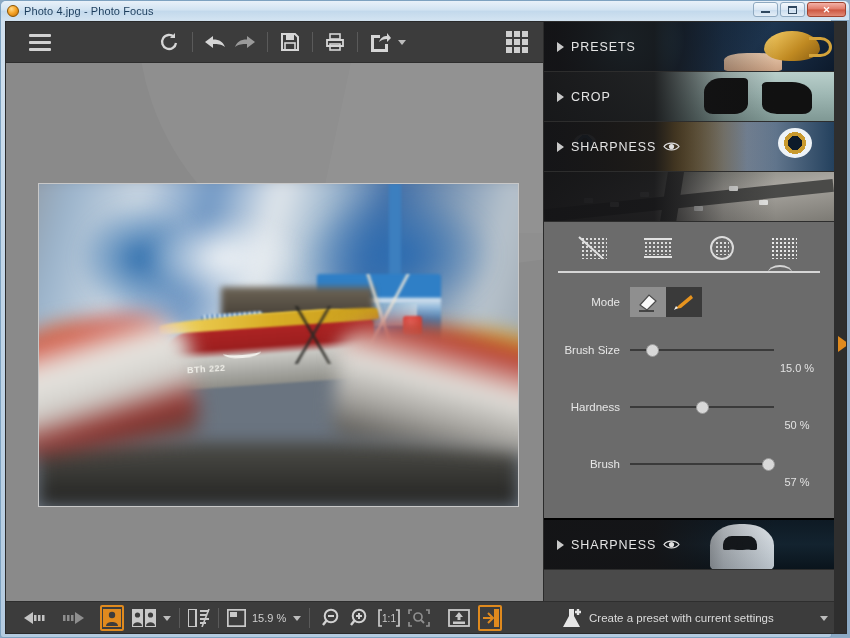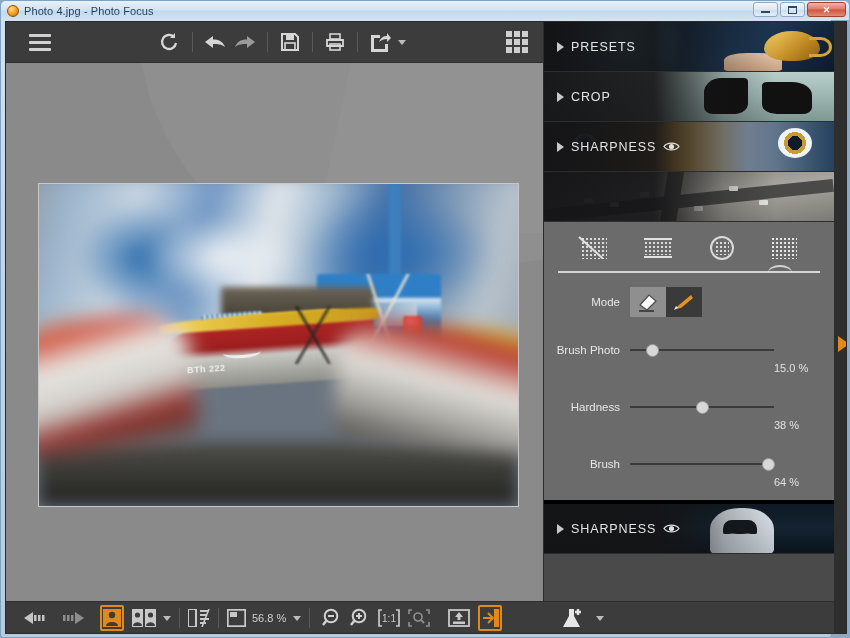--- a/index.html
+++ b/index.html
@@ -261,22 +261,22 @@
   .th-vig .shirt { position:absolute; right:60px; top:4px; width:64px; height:46px;
       background: linear-gradient(to bottom,#dfe5ea,#b9c2ca); border-radius: 46% 46% 10% 10%;}
   .th-vig .tie { position:absolute; right:78px; top:16px; width:32px; height:14px;
       background:#14181c; border-radius:50% / 60%;}
   .th-vig .tie:before,.th-vig .tie:after{content:"";position:absolute;top:0;width:15px;height:14px;background:#14181c;}
   .th-vig .tie:before{left:-1px;border-radius:60% 10% 60% 10%;}
   .th-vig .tie:after{right:-1px;border-radius:10% 60% 10% 60%;}
 
   
   .blur-controls {
-    background:#6b6b6b; padding: 10px 0 12px 0;
-    border-bottom:4px solid #000000;
+    background:#6b6b6b; padding: 10px 0 30px 0;
+    border-bottom:2px solid #000000;
   }
   .mode-icons { display:flex; justify-content:space-around; align-items:center; padding: 4px 18px 0 18px;}
   .dotgrid { width:26px; height:22px; position:relative; }
   .dotgrid .dots { position:absolute; inset:0;
     background-image: radial-gradient(#dcdcdc 1px, transparent 1.2px);
     background-size: 4px 4px; }
   .slash { position:absolute; left:-2px; top:-1px; width:32px; height:2px; background:#e0e0e0;
     transform: rotate(42deg); transform-origin: left center;}
   .linear-icon { width:28px; height:22px; position:relative;}
   .linear-icon .ld { position:absolute; left:0; right:0; top:4px; bottom:4px;
@@ -296,21 +296,21 @@
   .ctl-label { width:76px; text-align:right; font-size:11.5px; color:#e6e6e6; margin-right:10px;}
   .mode-btns { display:flex; }
   .mode-btn { width:36px; height:30px; display:flex; align-items:center; justify-content:center;
     background:#5c5c5c; }
   .mode-btn.sel { background:#8f8f8f; }
   .mode-btn.dark { background:#3a3a3a; }
   .slider { flex:1; position:relative; height:14px; display:flex; align-items:center;}
   .slider .track { position:absolute; left:0; right:0; height:2px; background:#3a3a3a;}
   .slider .knob { position:absolute; width:13px; height:13px; border-radius:50%;
     background:#d8d8d8; border:1px solid #9a9a9a;}
-  .ctl-value { width:46px; text-align:left; font-size:11px; color:#e2e2e2;margin-top:36px; }
+  .ctl-value { width:46px; text-align:center; font-size:11px; color:#e2e2e2;margin-top:36px; }
 
   .panel-pad { background:#4a4a4a; }
 
   
   .preset-bar {
     position:absolute; left:537px; top:579px; width:291px; height:33px;
     background:#3c3c3c; border-top:1px solid #2e2e2e;
     display:flex; align-items:center; padding: 0 6px 0 46px;
   }
   .preset-text { font-size:11.5px; color:#dcdcdc; flex:1; }
@@ -491,21 +491,21 @@
               <path d="M21 0 L14 18" stroke="#c9c9c9" stroke-width="1.6"></path>
             </svg>
         </div>
         <div class="sb-sep"></div>
         <div class="sb-item">
           <svg width="19" height="18" viewBox="0 0 19 18">
               <rect x="0.8" y="0.8" width="17.4" height="16.4" fill="none" stroke="#c9c9c9" stroke-width="1.8"></rect>
               <rect x="3" y="3" width="7" height="5" fill="#c9c9c9"></rect>
             </svg>
         </div>
-        <div class="sb-zoom-text">56.8 %</div>
+        <div class="sb-zoom-text">15.9 %</div>
         <div class="caret-down"></div>
         <div class="sb-sep"></div>
         <div class="sb-item" style="width:28px">
           <svg width="20" height="20" viewBox="0 0 20 20">
               <circle cx="9" cy="8" r="6.3" fill="none" stroke="#d2d2d2" stroke-width="2"></circle>
               <path d="M6 8 H12" stroke="#d2d2d2" stroke-width="2"></path>
               <path d="M4.5 12.5 L1 17" stroke="#d2d2d2" stroke-width="2.4"></path>
             </svg>
         </div>
         <div class="sb-item" style="width:28px">
@@ -637,44 +637,44 @@
               <div class="mode-btn dark">
                 <svg width="24" height="20" viewBox="0 0 24 20">
                     <path d="M3 17 L7 13 L19 3 L21 6 L9 16 Z" fill="#e7941f"></path>
                     <path d="M2 18 L6 16 L4 14 Z" fill="#f0f0f0"></path>
                   </svg>
               </div>
             </div>
           </div>
 
           <div class="ctl-row">
-            <div class="ctl-label">Brush Photo</div>
+            <div class="ctl-label">Brush Size</div>
             <div class="slider">
               <div class="track"></div>
               <div class="knob" style="left:calc(15% - 6px)"></div>
             </div>
             <div class="ctl-value">15.0 %</div>
           </div>
 
           <div class="ctl-row">
             <div class="ctl-label">Hardness</div>
             <div class="slider">
               <div class="track"></div>
               <div class="knob" style="left:calc(50% - 6px)"></div>
             </div>
-            <div class="ctl-value">38 %</div>
+            <div class="ctl-value">50 %</div>
           </div>
 
           <div class="ctl-row">
             <div class="ctl-label">Brush</div>
             <div class="slider">
               <div class="track"></div>
               <div class="knob" style="left:calc(100% - 12px)"></div>
             </div>
-            <div class="ctl-value">64 %</div>
+            <div class="ctl-value">57 %</div>
           </div>
         </div>
 
         <div class="accordion-item">
           <div class="acc-thumb th-vig">
             <div class="shirt"></div>
               <div class="tie"></div>
           </div>
           <div class="acc-shade"></div>
           <div class="acc-label">
@@ -692,20 +692,21 @@
         <div class="panel-pad" style="height:80px"></div>
       </div>
 
       <div class="preset-bar">
         <span class="flask">
           <svg width="22" height="21" viewBox="0 0 22 21">
               <path d="M8 1 H13 V8 L19 19 H2 L8 8 Z" fill="#e6e6e6"></path>
               <path d="M14 1 H20 M17 -2 V4" stroke="#e6e6e6" stroke-width="2.4" transform="translate(0,3)"></path>
             </svg>
         </span>
+        <span class="preset-text">Create a preset with current settings</span>
         <span class="caret-down"></span>
       </div>
 
       <div class="right-gutter"></div>
       <div class="collapse-arrow"></div>
 
     </div>
   </div>
 </div>
 

